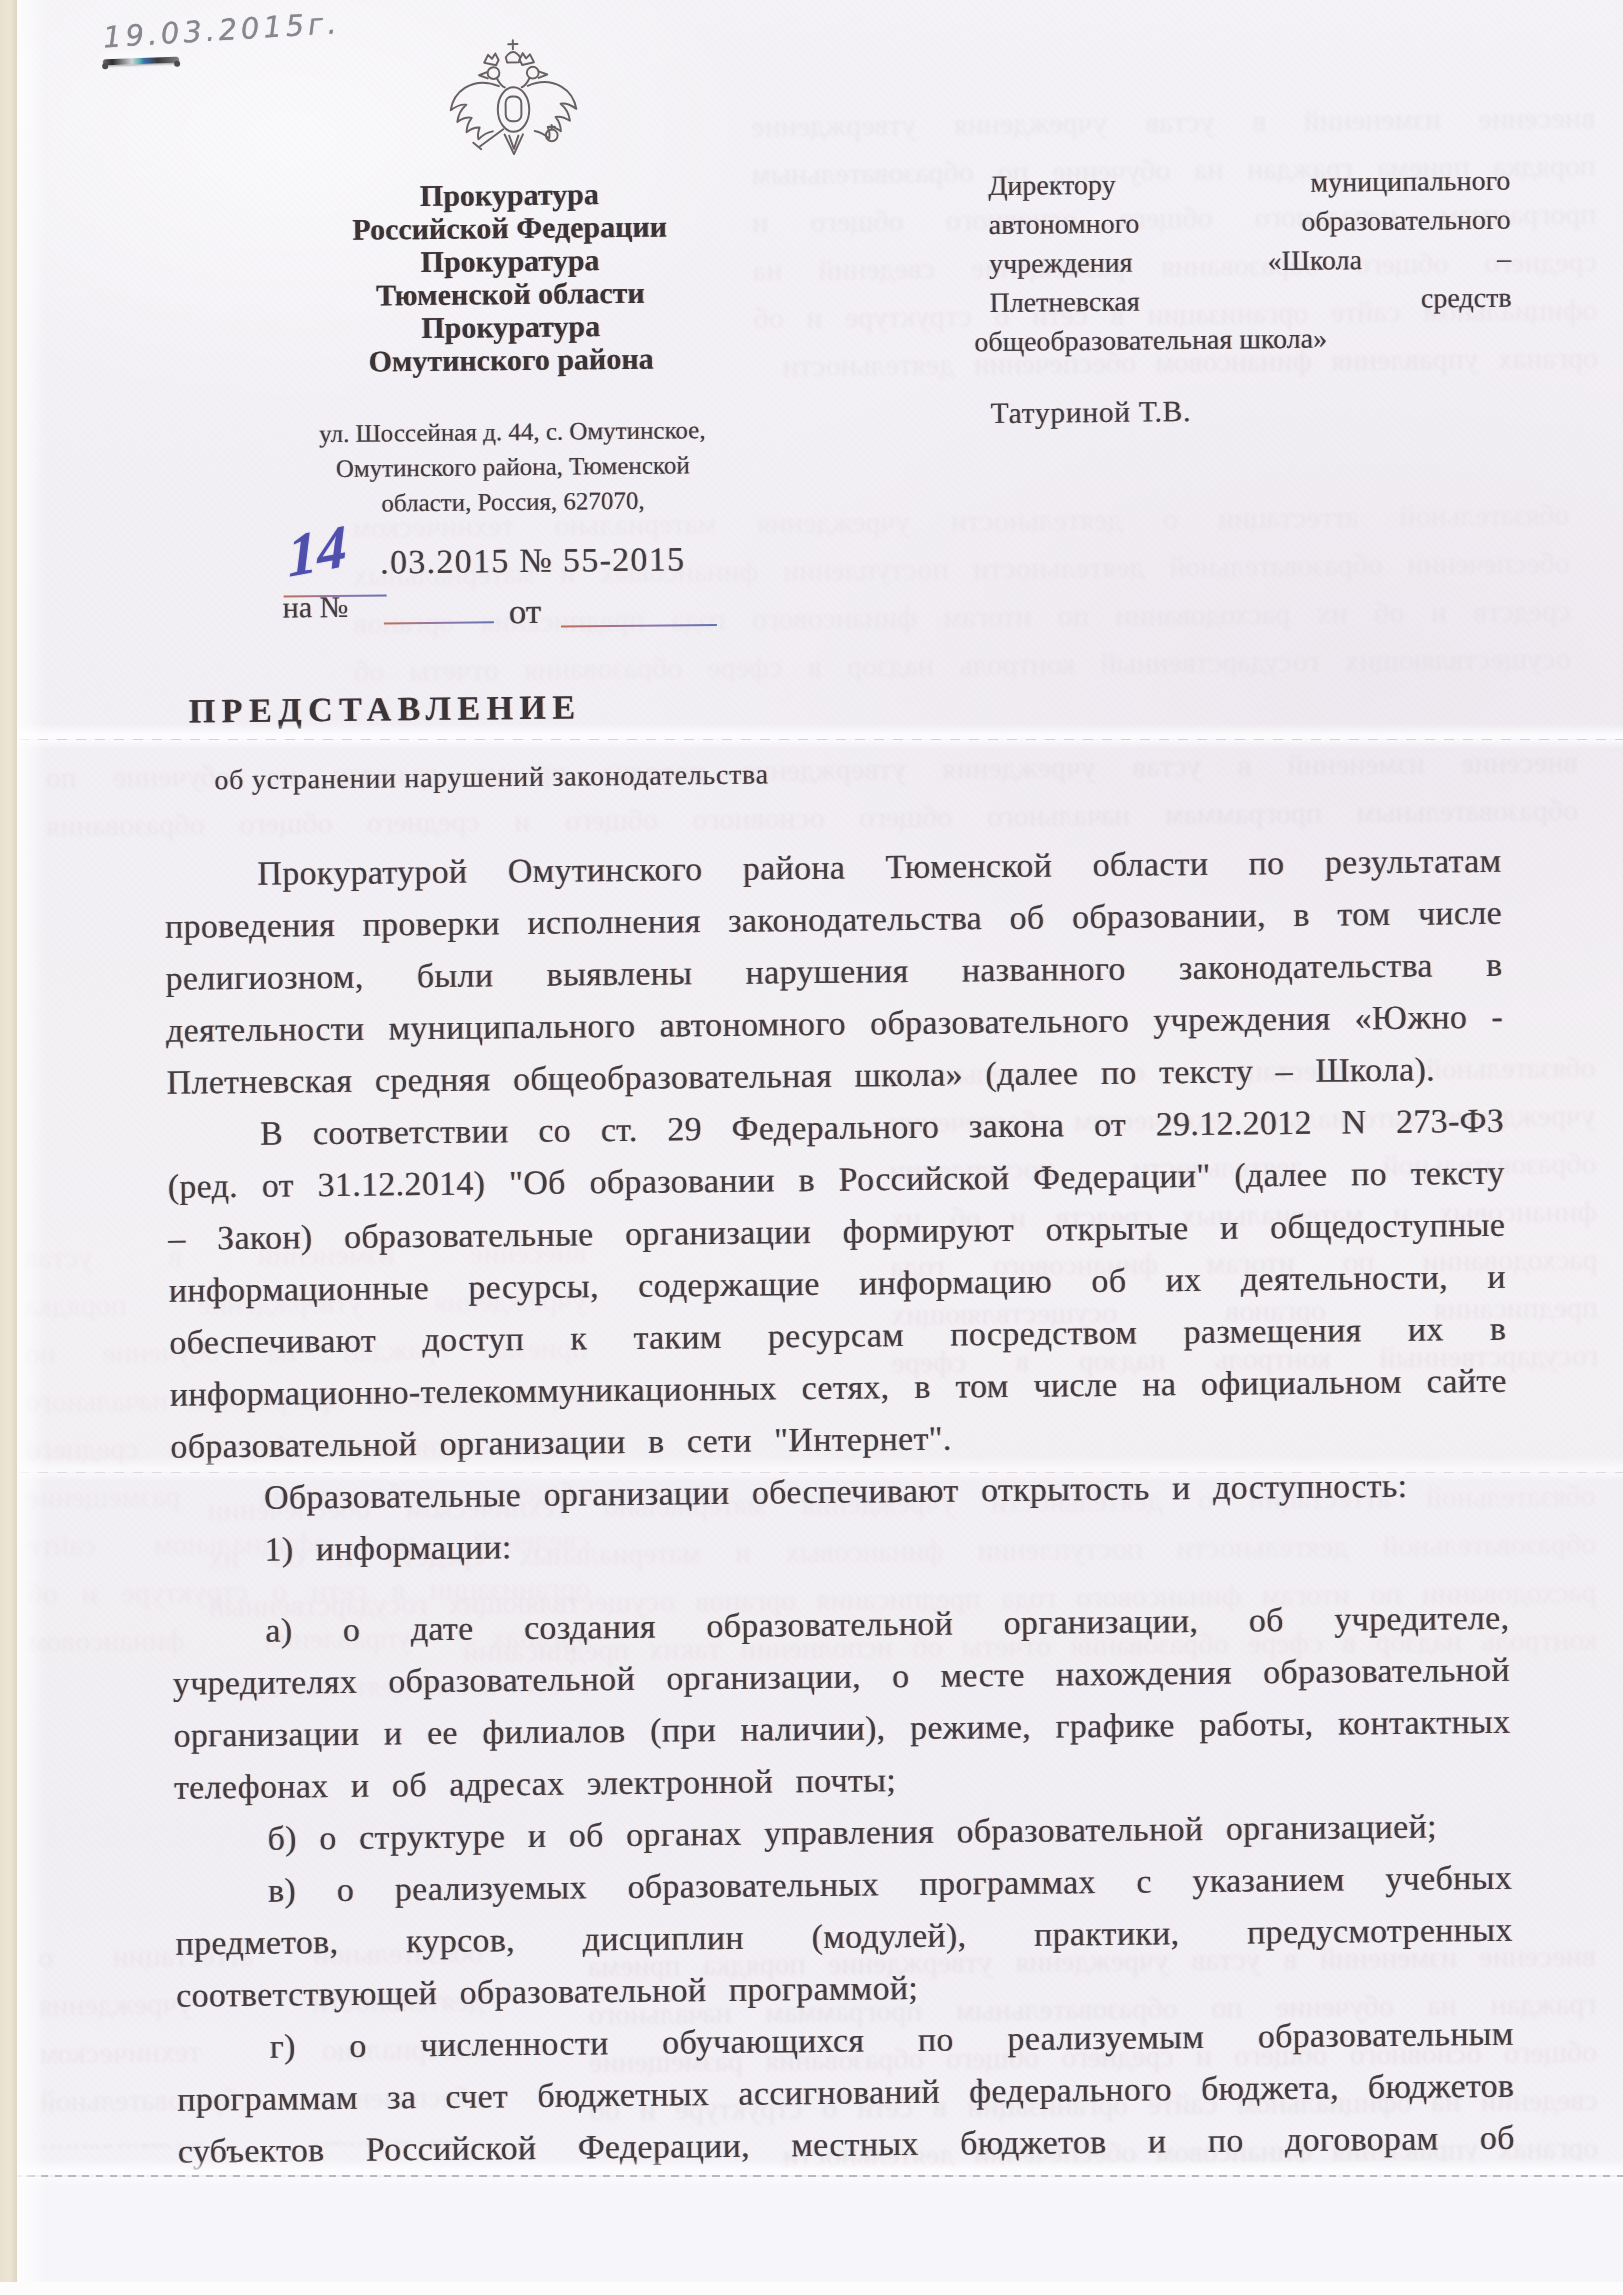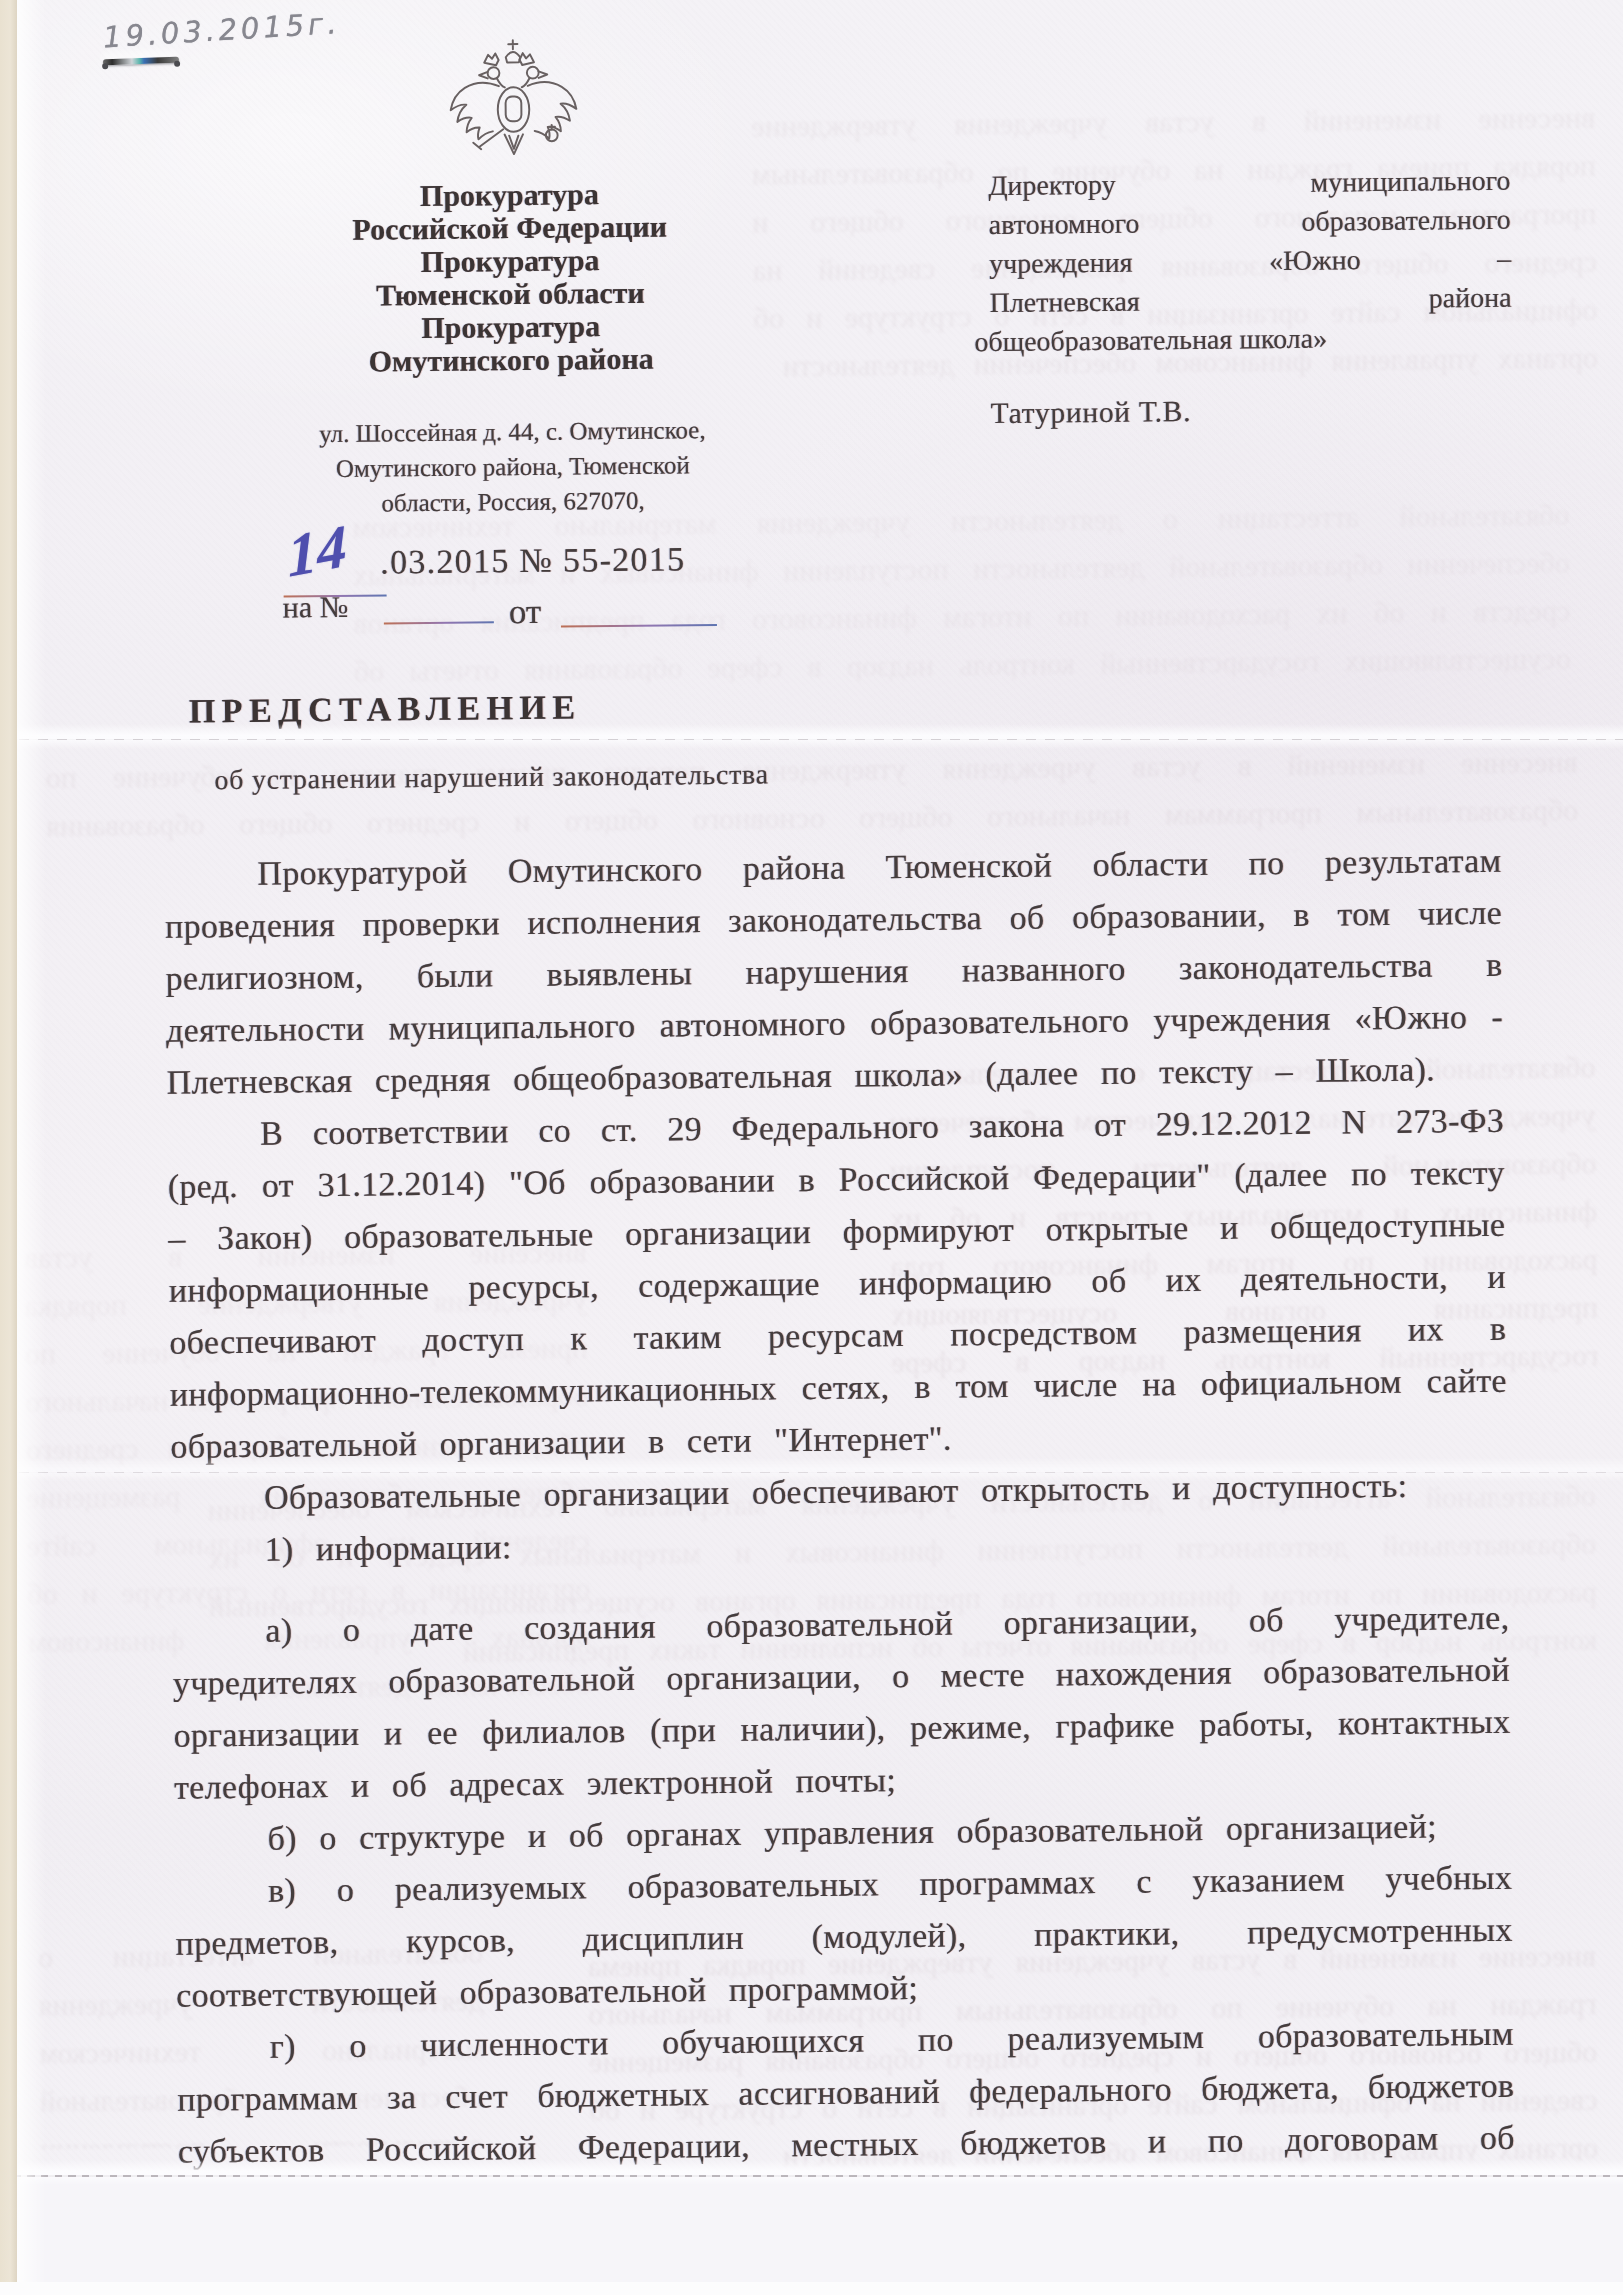--- a/index.html
+++ b/index.html
@@ -144,26 +144,26 @@
       <div class="addr-row">
         <span>Директору</span>
         <span>муниципального</span>
       </div>
       <div class="addr-row">
         <span>автономного</span>
         <span>образовательного</span>
       </div>
       <div class="addr-row">
         <span>учреждения</span>
-        <span>«Южно</span>
+        <span>«Школа</span>
         <span>–</span>
       </div>
       <div class="addr-row">
         <span>Плетневская</span>
-        <span>района</span>
+        <span>средств</span>
       </div>
       <div class="addr-row single">
         <span>общеобразовательная школа»</span>
       </div>
     </div>
     <div class="recipient print">Татуриной Т.В.</div>
 
     <div class="doc-title print dark">ПРЕДСТАВЛЕНИЕ</div>
     <div class="doc-subtitle print">об устранении нарушений законодательства</div>
 

